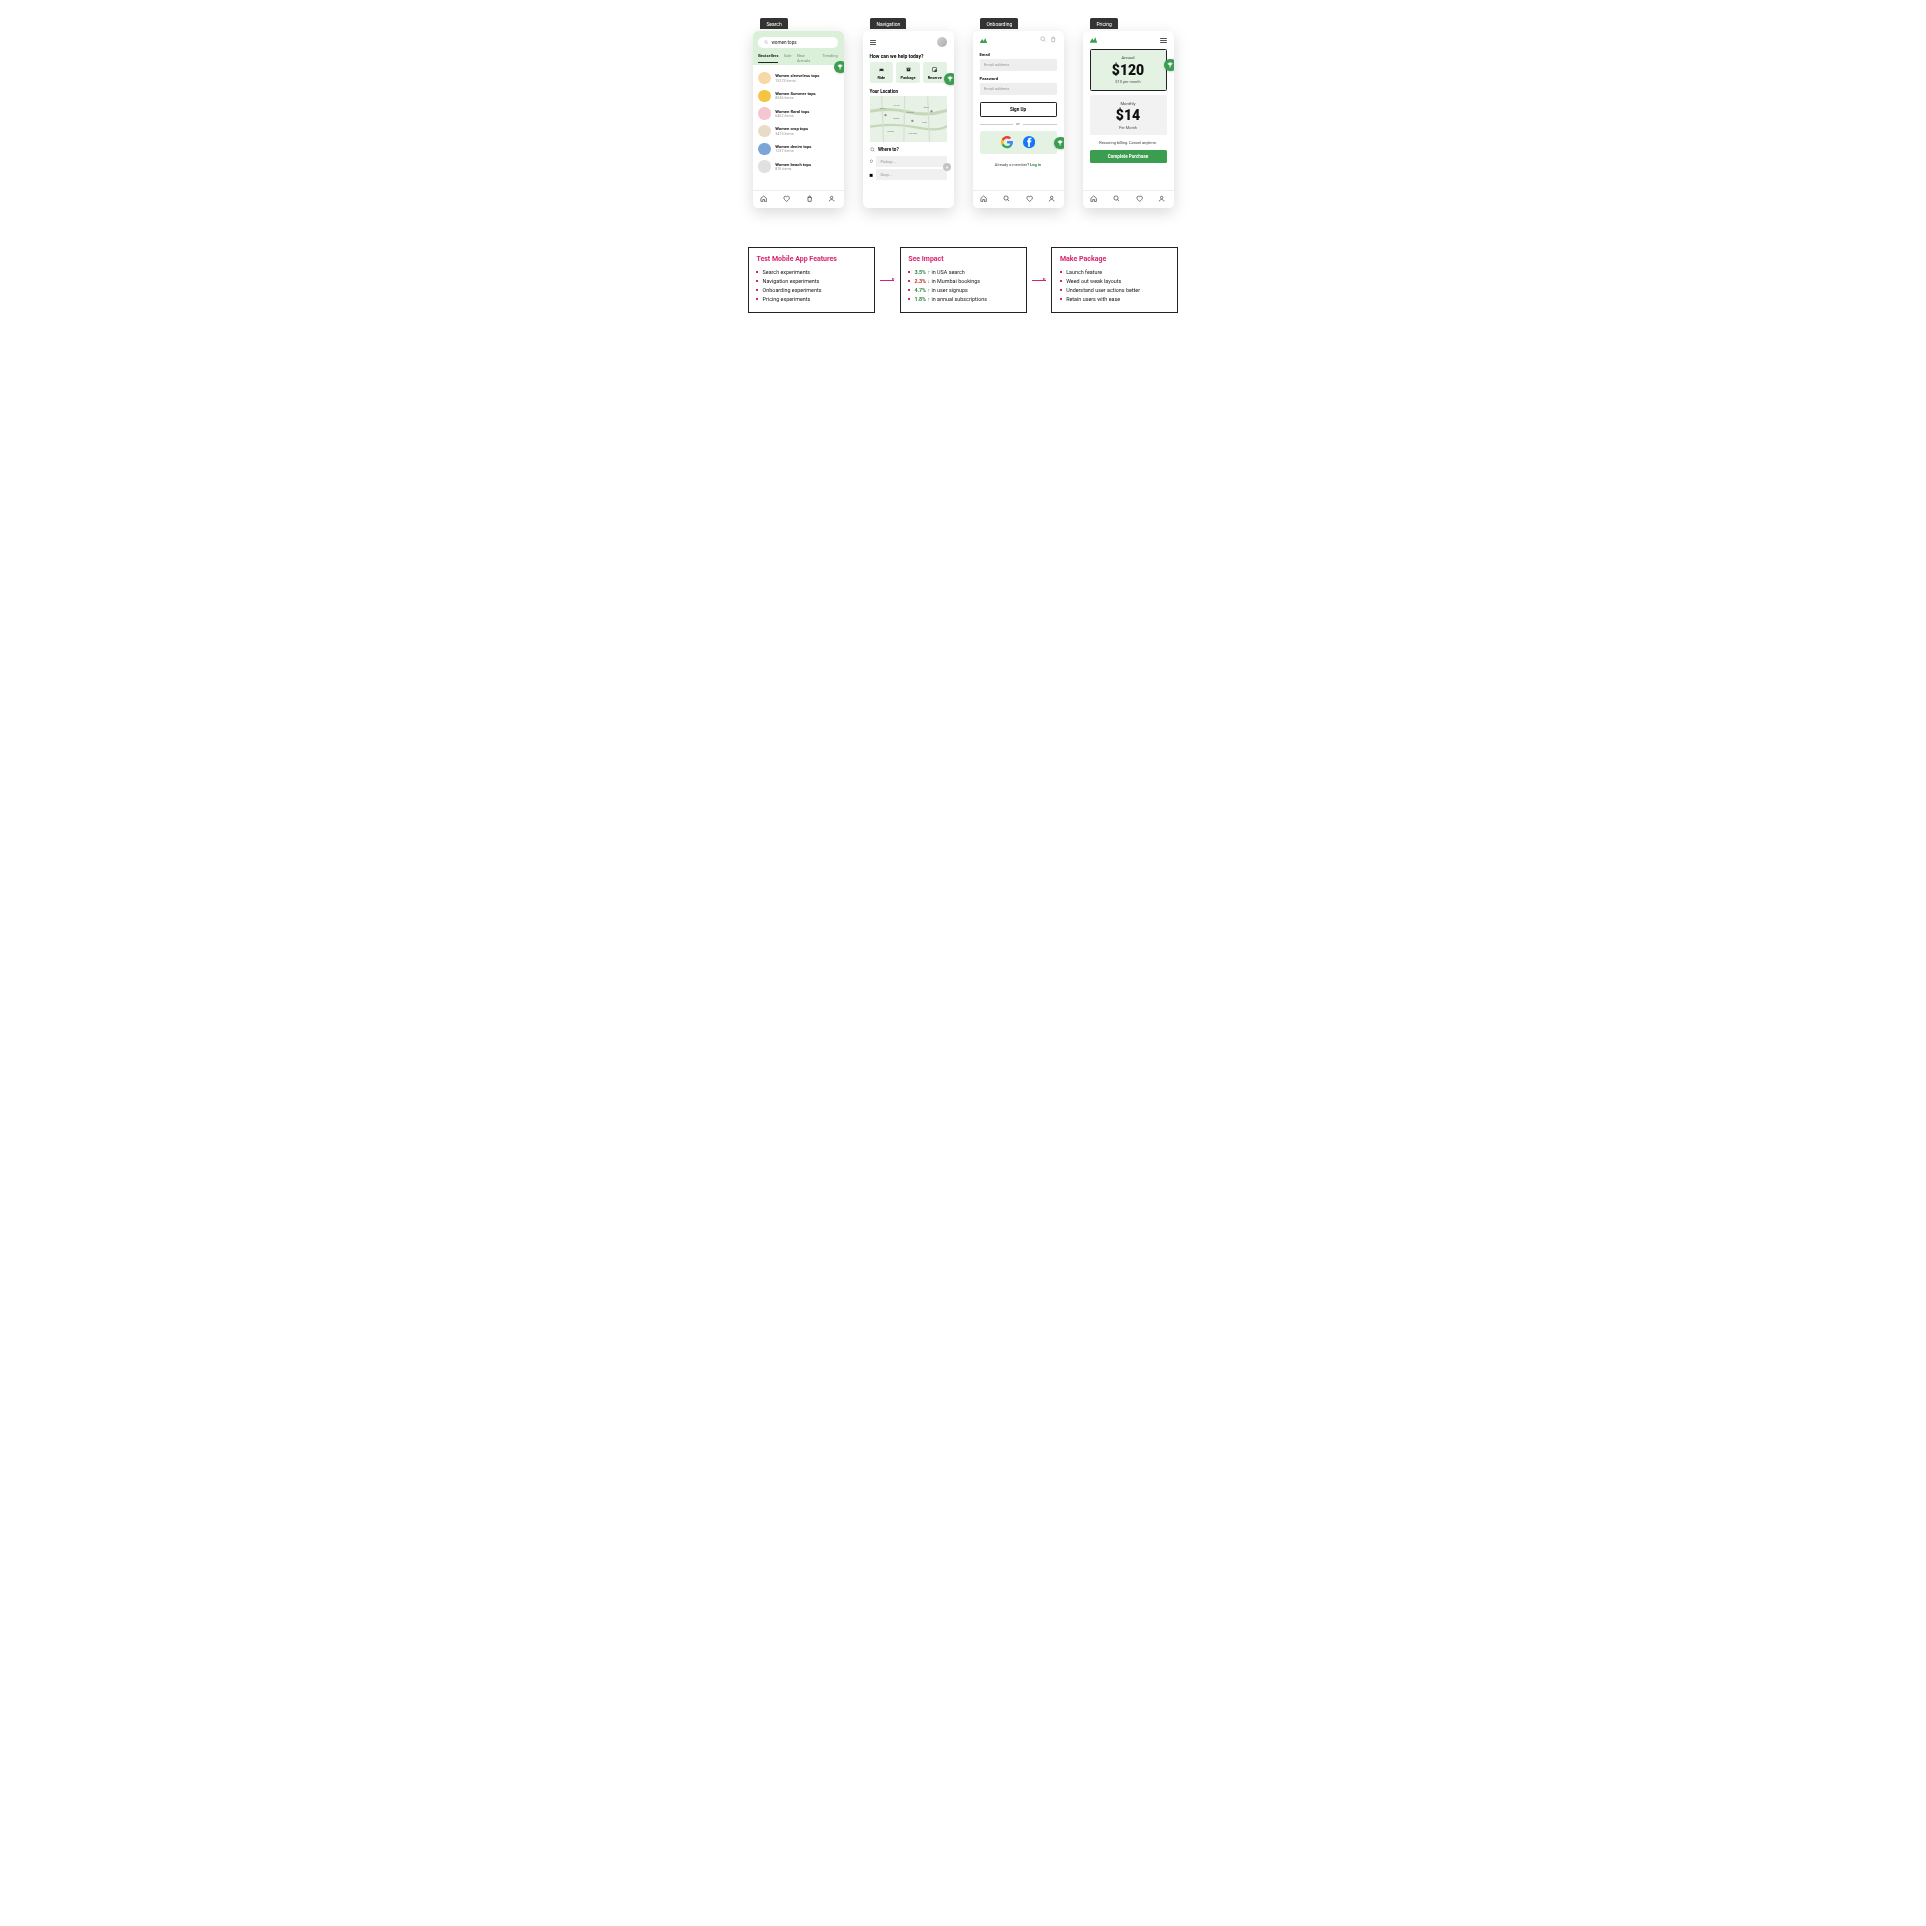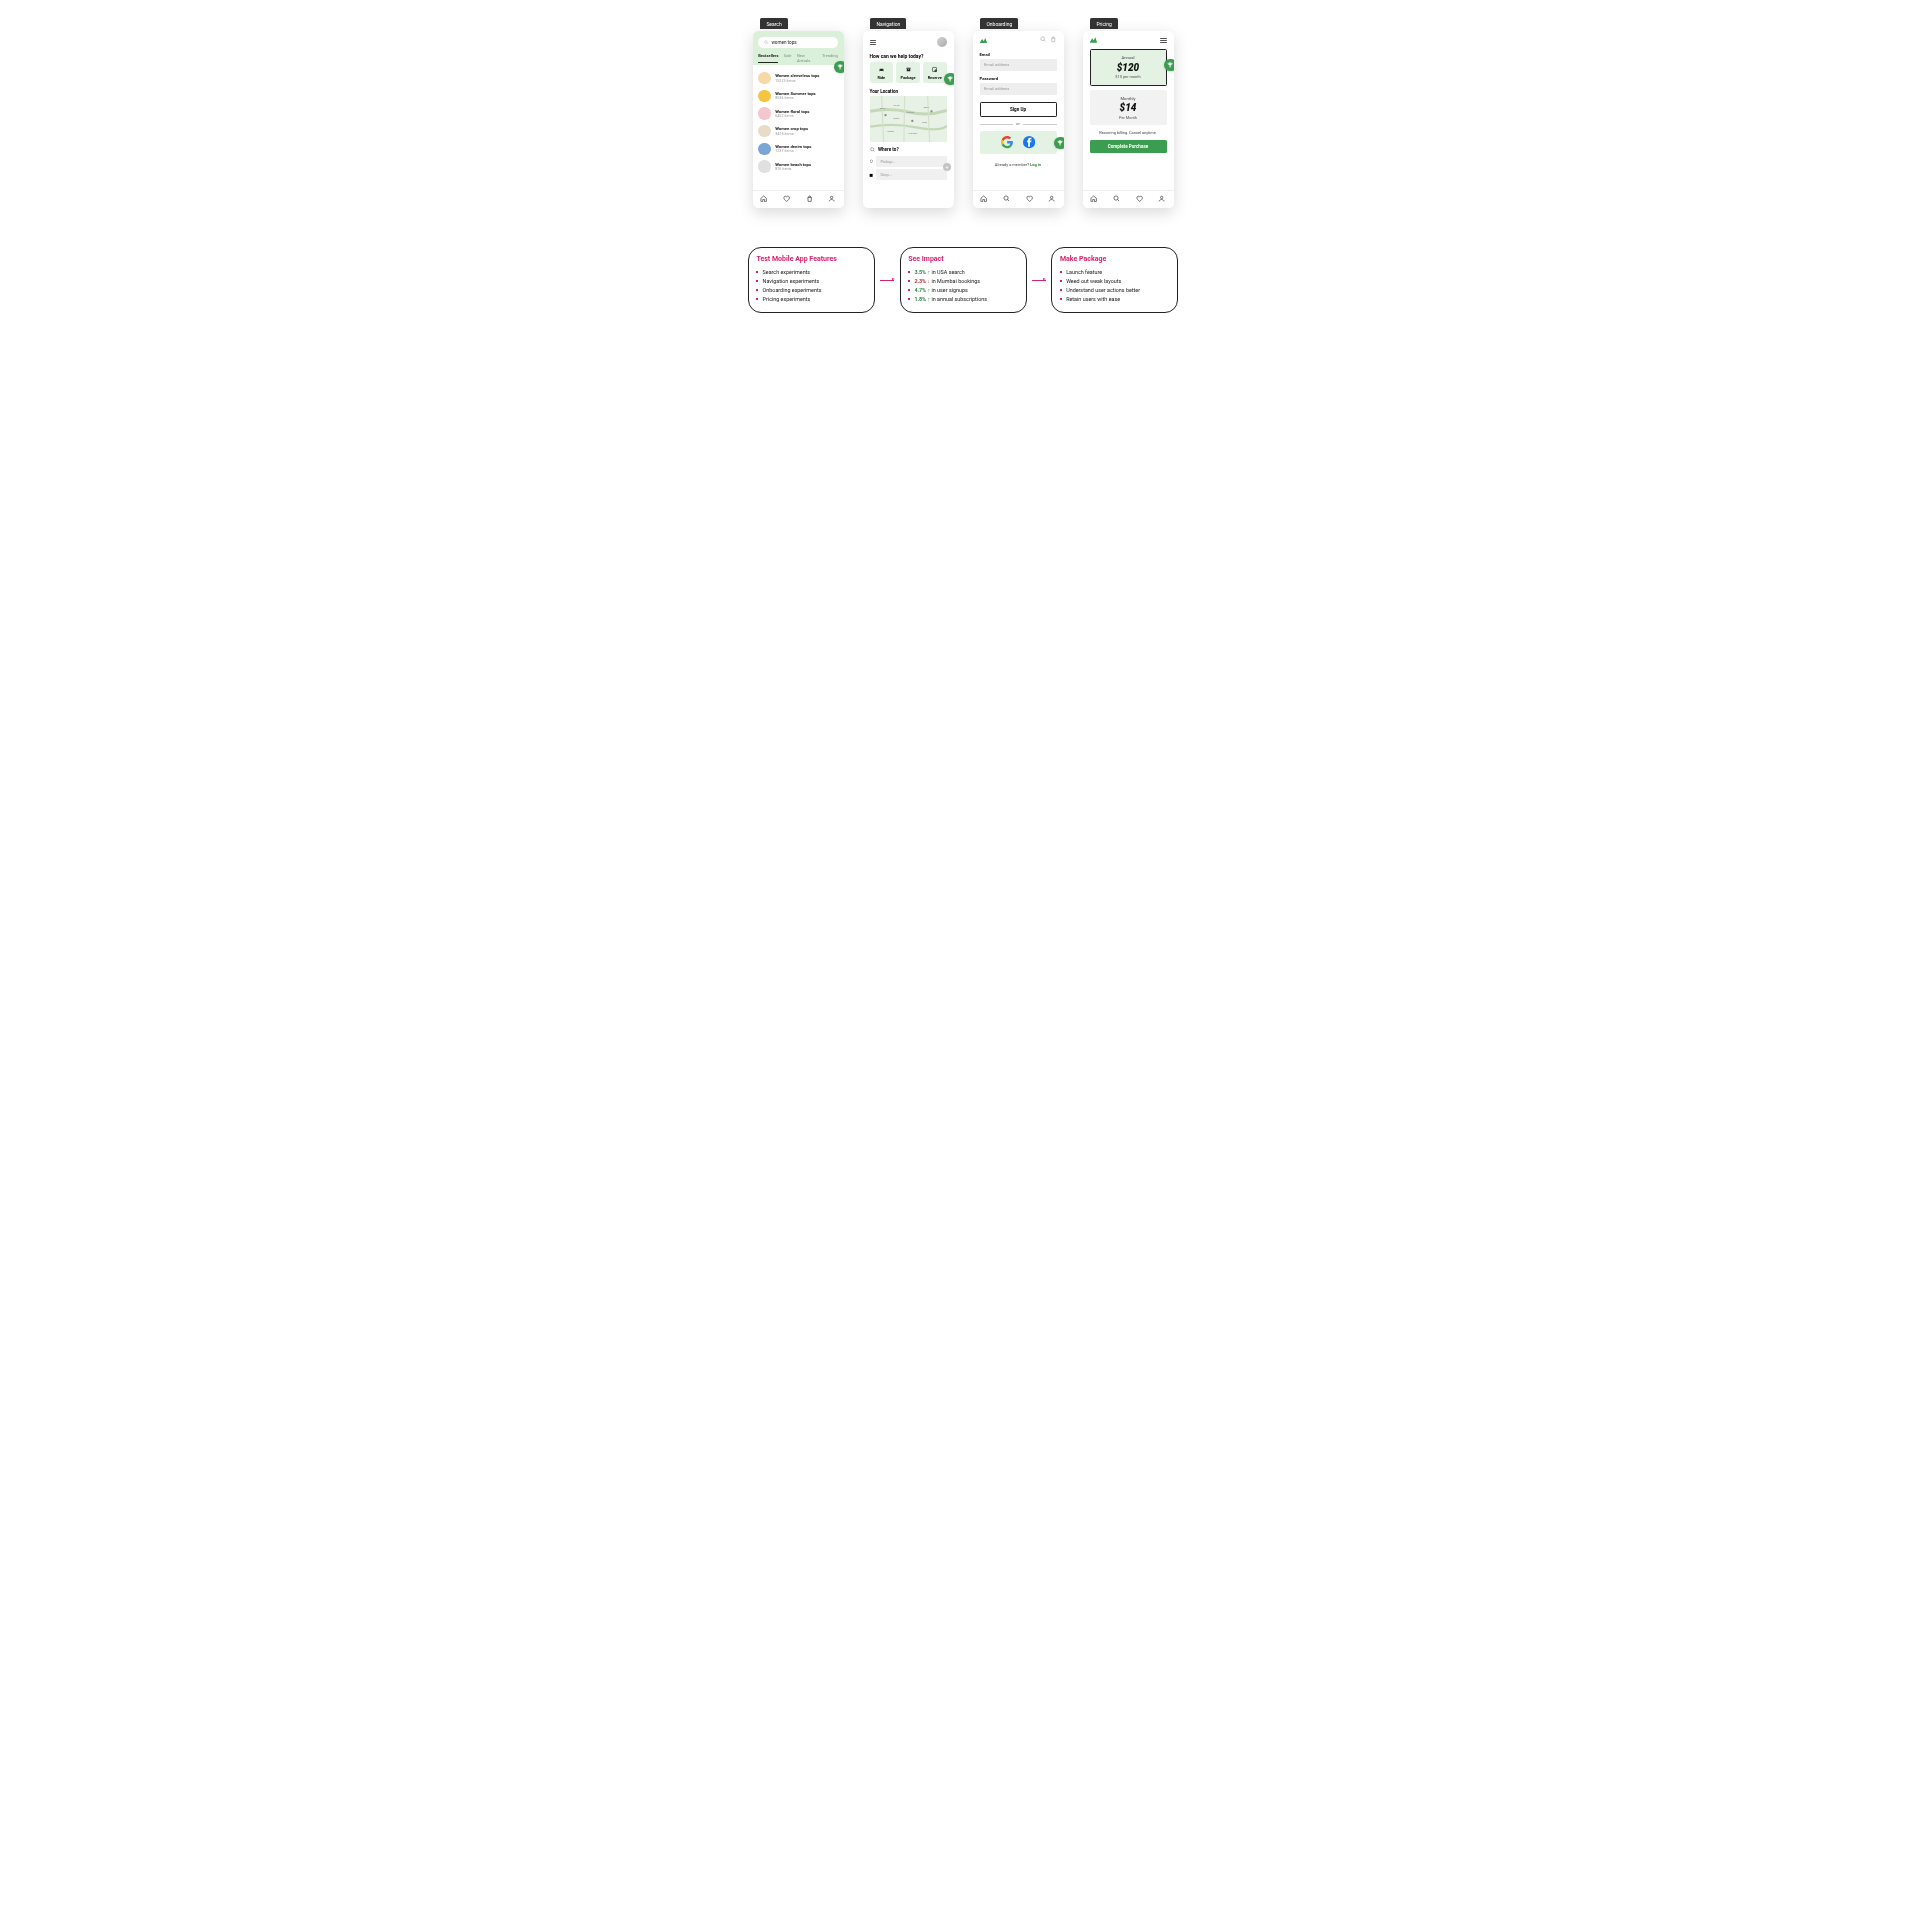--- a/index.html
+++ b/index.html
@@ -251,21 +251,21 @@
   border-radius: 1.5px;
 }
 .price-card.annual {
   background: #e4f2e3;
   border: 0.8px solid #222;
 }
 .price-card.monthly {
   background: #f2f2f2;
 }
 .pc-label { font-size: 4.2px; color: #444; margin-bottom: 1.5px; }
-.pc-price { font-size: 10px; font-weight: 900; color: #111; margin-bottom: 1.5px; font-style: italic; }
+.pc-price { font-size: 14px; font-weight: 900; color: #111; margin-bottom: 1.5px; }
 .pc-sub { font-size: 3.9px; color: #555; }
 .billing-note { text-align: center; font-size: 3.9px; color: #444; padding: 3.1px 7px 2.3px; }
 .purchase-btn {
   margin: 2.3px 7px;
   background: #3a9d4f;
   color: #fff;
   text-align: center;
   padding: 4.2px;
   font-size: 4.6px;
   font-weight: 700;
@@ -275,21 +275,21 @@
 
 .boxes-row {
   display: flex;
   align-items: center;
   justify-content: center;
   gap: 5.4px;
 }
 .box {
   width: 127px;
   border: 0.6px solid #222;
-  border-radius: 13px;
+  border-radius: 0;
   padding: 7px 7.7px 8.5px;
 }
 .box h3 {
   color: #d6226f;
   font-size: 7px;
   font-weight: 700;
   margin-bottom: 4.6px;
 }
 .box ul { list-style: none; }
 .box li {

